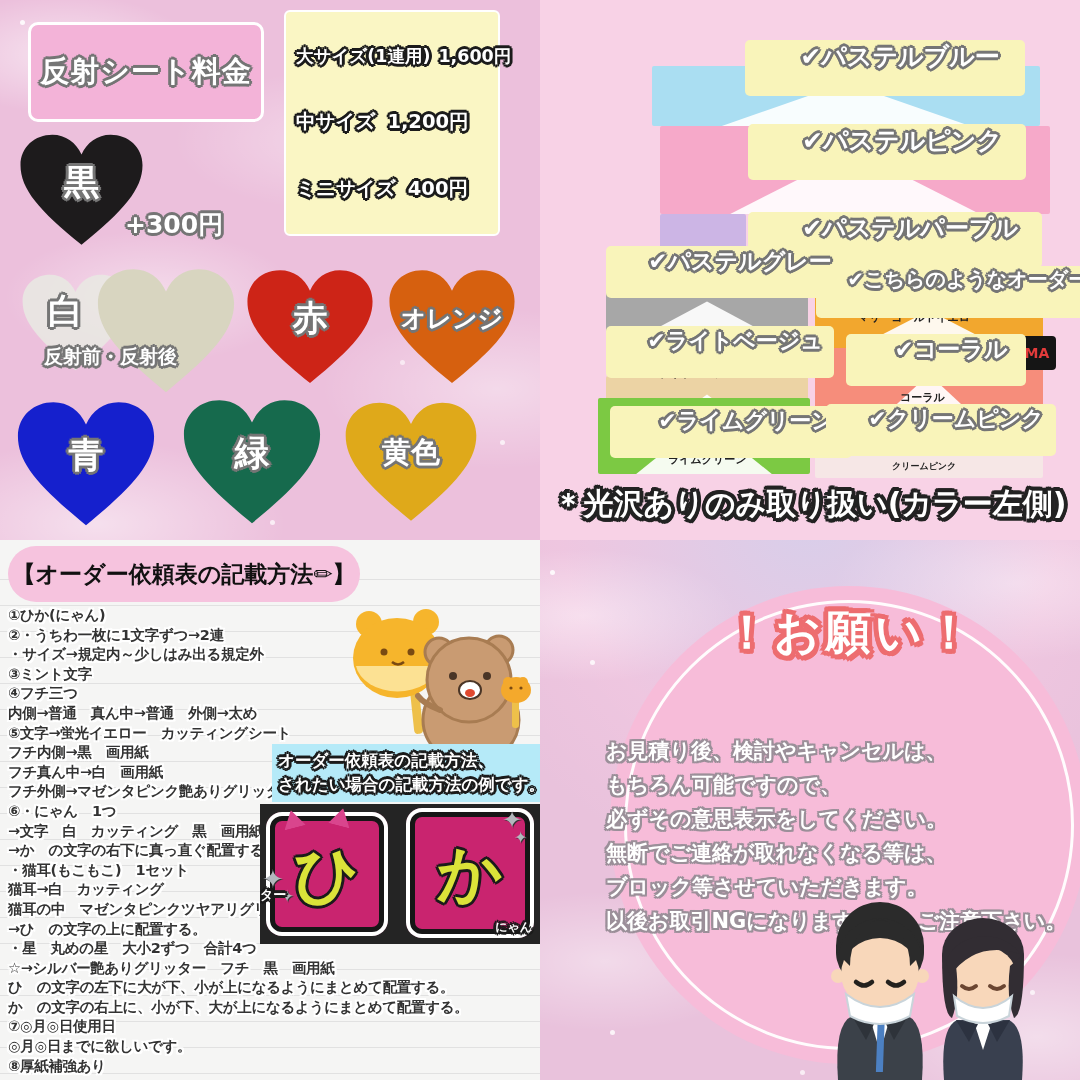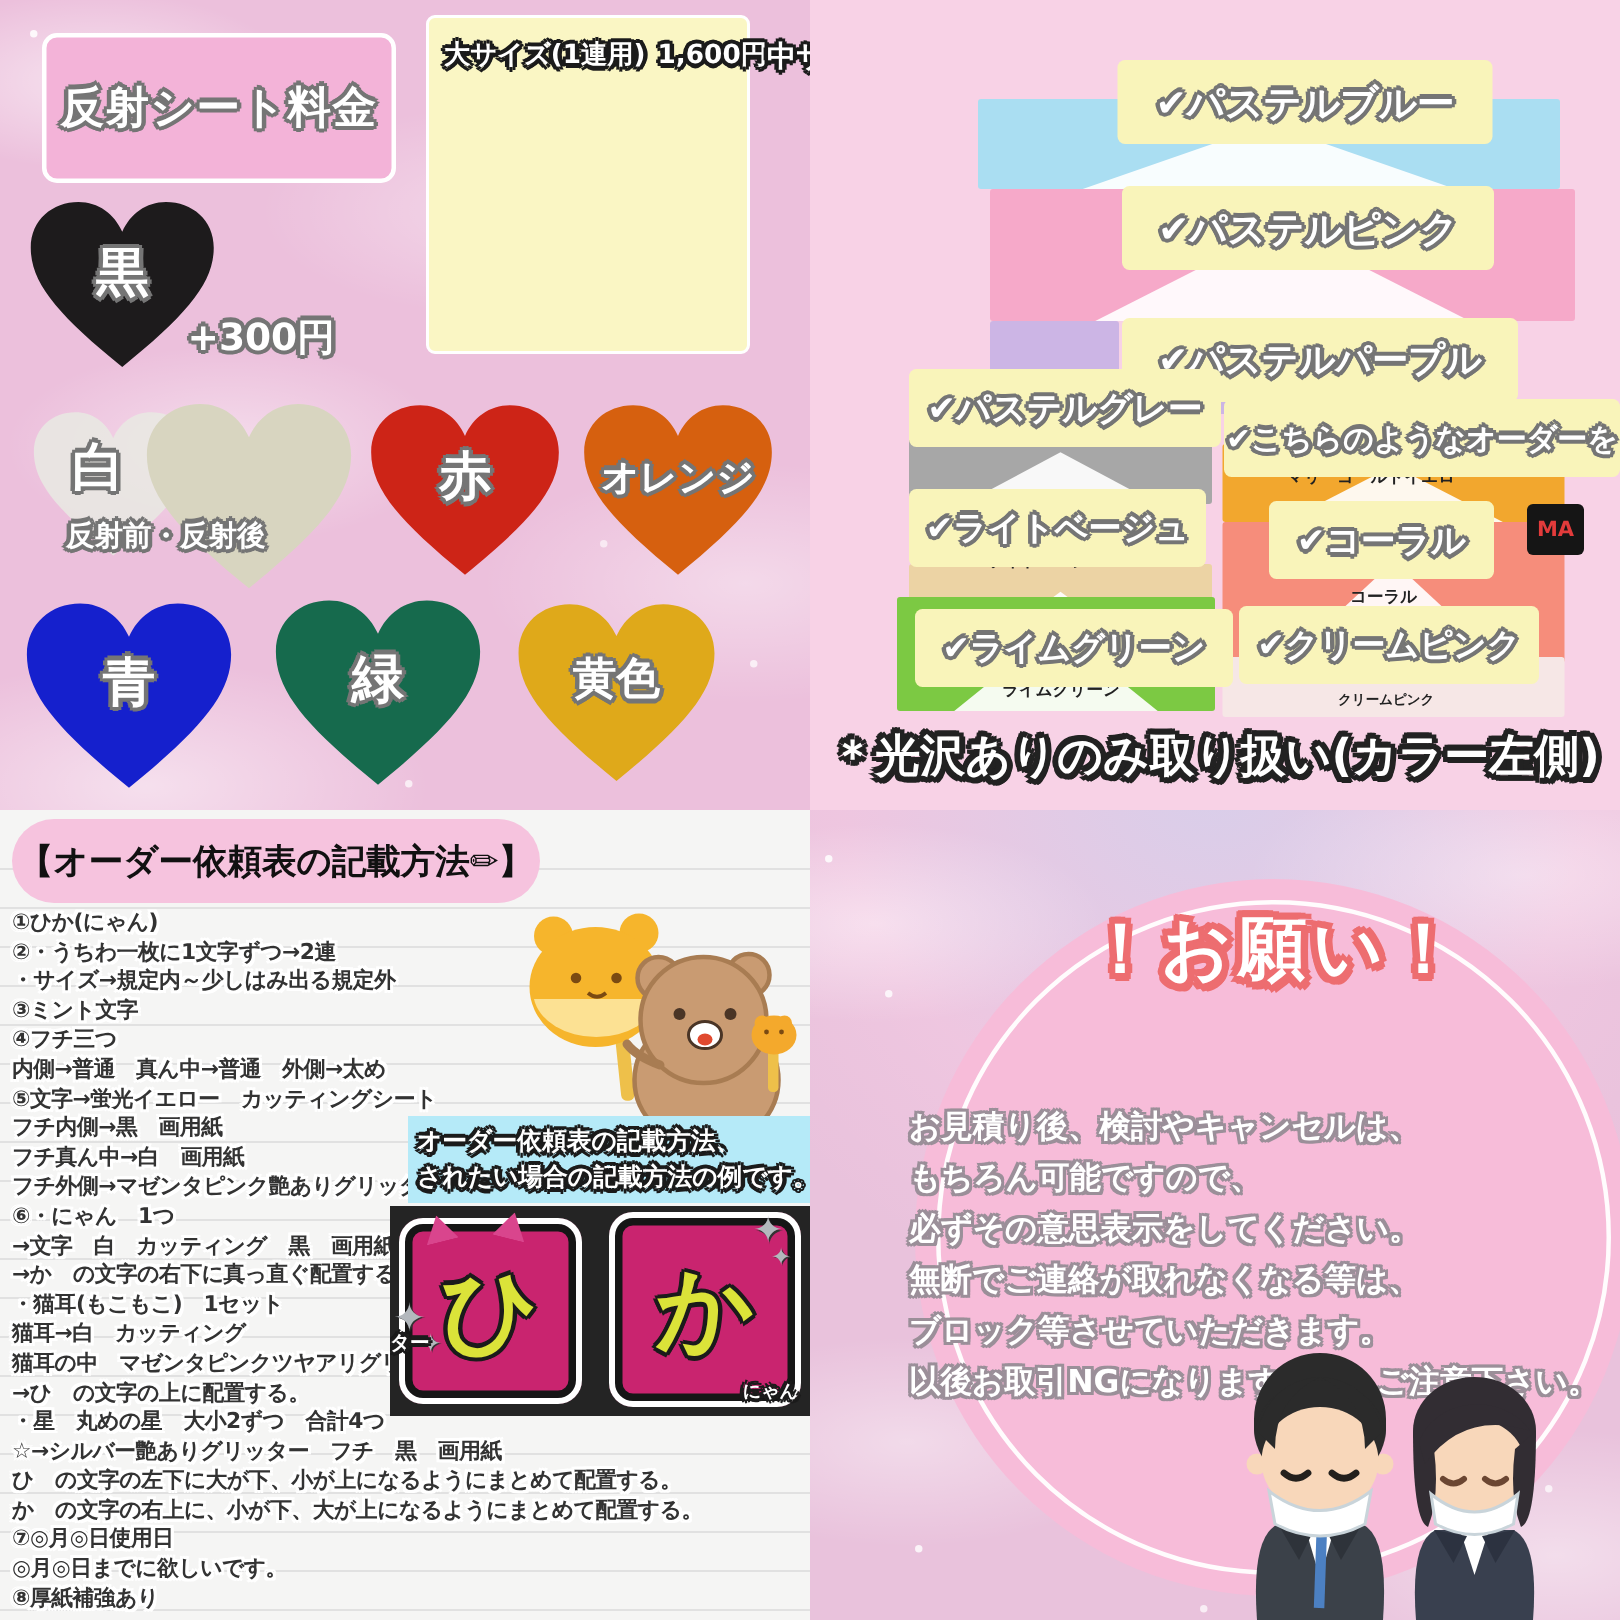--- a/index.html
+++ b/index.html
@@ -35,34 +35,34 @@
   .ow{color:#333;text-shadow:-2px 0 #fff,2px 0 #fff,0 -2px #fff,0 2px #fff,
     -1px -1px #fff,1px -1px #fff,-1px 1px #fff,1px 1px #fff,-2px -2px #fff,2px 2px #fff,2px -2px #fff,-2px 2px #fff;}
   .ogr{color:#fff;text-shadow:-2px 0 #9b8f99,2px 0 #9b8f99,0 -2px #9b8f99,0 2px #9b8f99,
     -2px -2px #9b8f99,2px -2px #9b8f99,-2px 2px #9b8f99,2px 2px #9b8f99;}
   .ored{color:#fff;text-shadow:-5px 0 #ed6d70,5px 0 #ed6d70,0 -5px #ed6d70,0 5px #ed6d70,
     -4px -4px #ed6d70,4px -4px #ed6d70,-4px 4px #ed6d70,4px 4px #ed6d70,-3px -5px #ed6d70,3px 5px #ed6d70;}
   
   .title-box{left:28px;top:22px;width:230px;height:94px;background:#f3b3d8;border:3px solid #fff;
     border-radius:10px;display:flex;align-items:center;justify-content:center;font-size:29px;letter-spacing:1px;}
   .price-box{left:284px;top:10px;width:216px;height:226px;background:#faf6c4;border:2px solid #fff;
-    border-radius:6px;display:flex;flex-direction:row;justify-content:space-around;padding:12px 10px;box-sizing:border-box;}
+    border-radius:6px;display:flex;flex-direction:column;justify-content:space-around;padding:12px 10px;box-sizing:border-box;}
   .price-row{display:flex;gap:12px;font-size:19.5px;white-space:nowrap;}
   .price-row.r0{font-size:17.5px;gap:8px;}
   .heart{position:absolute;}
   .heart svg{display:block;width:100%;height:100%;}
   .h-label{position:absolute;left:50%;top:44%;transform:translate(-50%,-50%);font-size:35px;white-space:nowrap;}
   .h-label.small{font-size:25px;}
   .h-label.mid{font-size:29px;}
   
   .sheet{position:absolute;border-radius:2px;}
   .sheet .wedge{position:absolute;left:18%;bottom:0;width:64%;height:72%;background:rgba(255,255,255,.92);
     clip-path:polygon(50% 0,0 100%,100% 100%);}
-  .pill{position:absolute;background:#f9f4ba;border-radius:5px;display:flex;align-items:center;
-    justify-content:center;font-size:25px;white-space:nowrap;}
+  .pill{position:absolute;background:#f9f4ba;border-radius:5px;display:flex;align-items:flex-start;
+    justify-content:center;font-size:25px;white-space:nowrap;padding-left:30px;}
   .caption{position:absolute;font-size:11px;color:#222;white-space:nowrap;font-weight:bold;}
   .tr-note{left:0;top:484px;width:540px;text-align:center;font-size:30px;white-space:nowrap;}
   
   .og-banner{left:8px;top:6px;width:352px;height:56px;background:#f6c3de;display:flex;align-items:center;
     justify-content:center;font-size:23px;color:#111;white-space:nowrap;border-radius:28px;}
   .og-lines{left:8px;top:66px;width:534px;}
   .og-line{font-size:14.5px;line-height:19.6px;white-space:nowrap;letter-spacing:-0.3px;}
   .bl-note{left:272px;top:204px;width:268px;height:58px;background:#b5eaf8;display:flex;flex-direction:column;
     justify-content:center;padding-left:6px;box-sizing:border-box;}
   .bl-note div{font-size:16.5px;line-height:24px;white-space:nowrap;}

